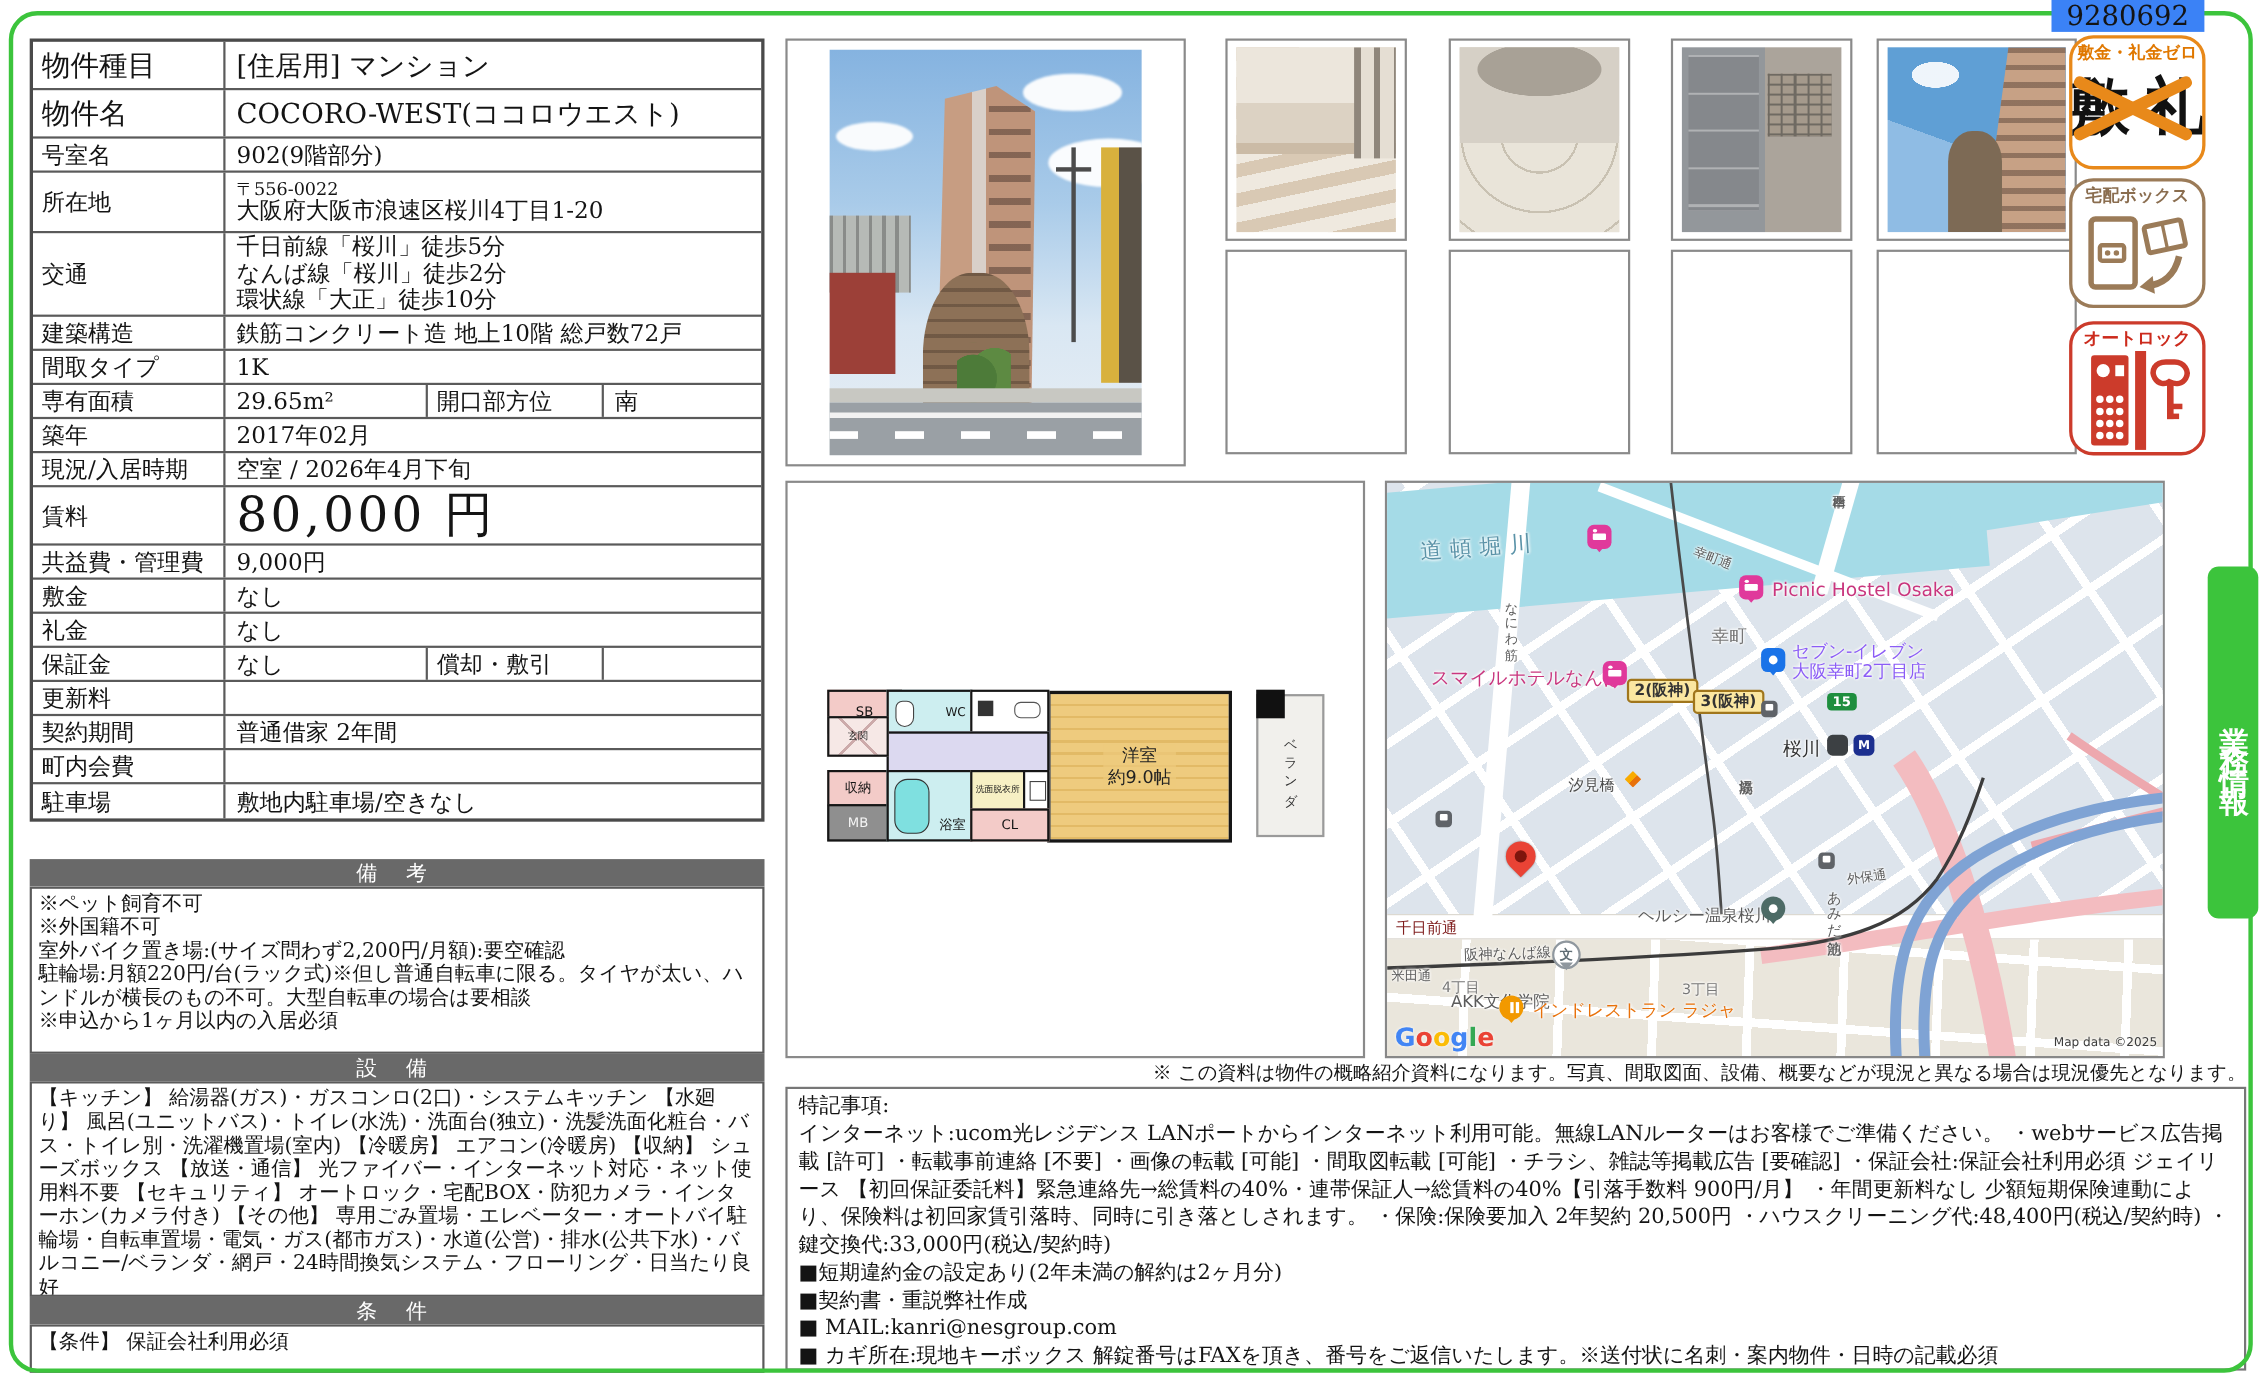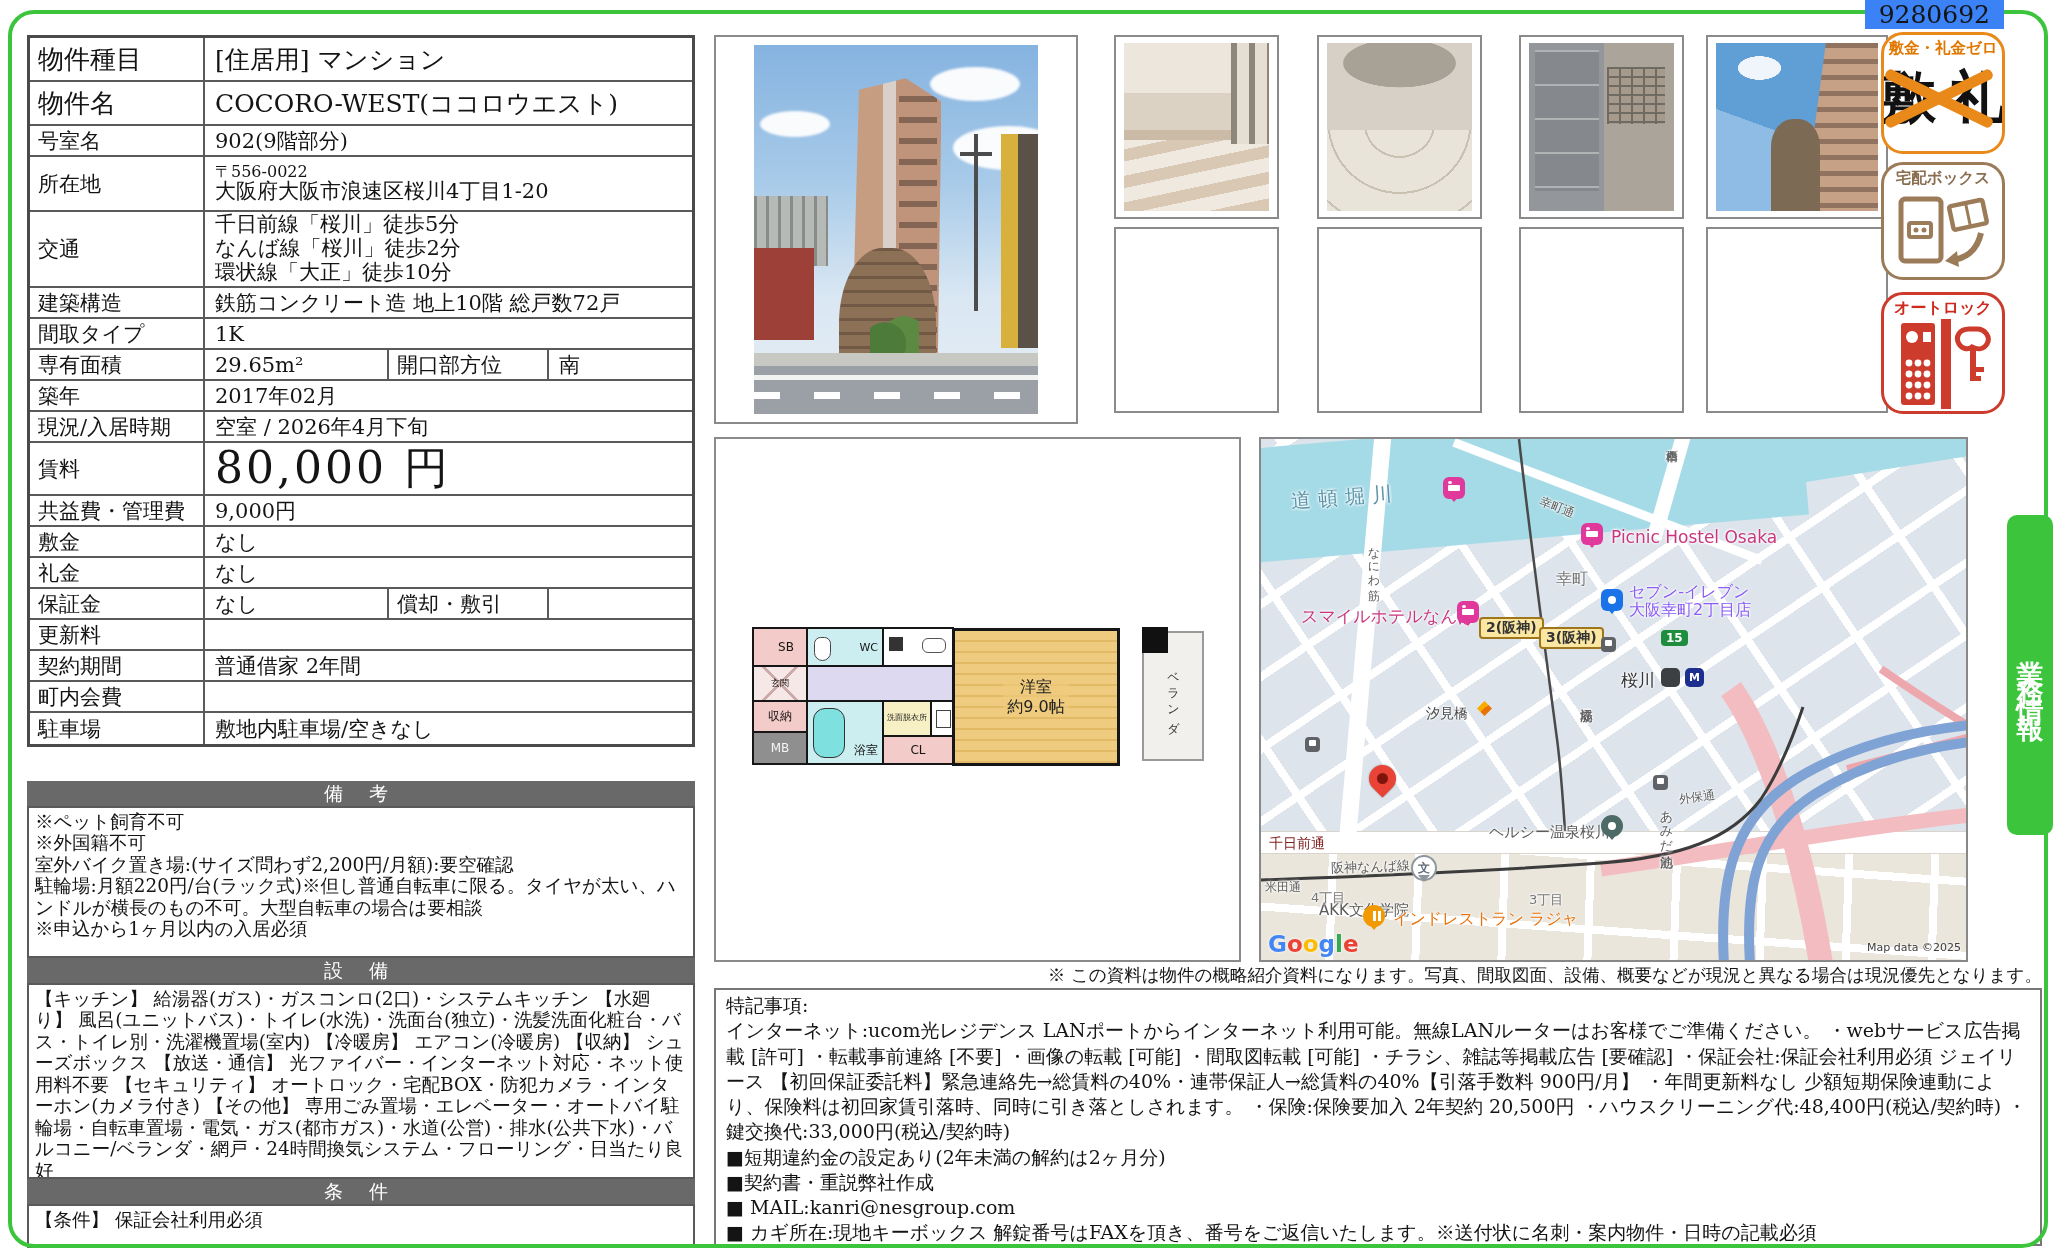--- a/index.html
+++ b/index.html
@@ -126,21 +126,21 @@
   .r-ver span{writing-mode:vertical-rl;font-size:12px;letter-spacing:3px;color:#333;}
   .blk{position:absolute;left:390px;top:0;width:26px;height:26px;background:#111;z-index:2;}
   .r-sb{left:0;top:0;width:68px;height:40px;background:#f3cbc8;font-size:12px;}
   .r-wc{left:54px;top:0;width:78px;height:40px;background:#cdeef0;font-size:11px;justify-content:flex-end;padding-right:4px;}
   .toilet{position:absolute;left:6px;top:8px;width:15px;height:22px;background:#fff;border:1px solid #444;
     border-radius:7px 7px 9px 9px;}
   .r-kit{left:130px;top:0;width:72px;height:40px;background:#fff;font-size:9px;}
   .stove{position:absolute;left:5px;top:8px;width:14px;height:14px;background:#333;}
   .sink{position:absolute;right:6px;top:9px;width:22px;height:13px;background:#fff;border:1.5px solid #555;border-radius:6px;}
   .r-hall{left:54px;top:38px;width:148px;height:37px;background:#dcd9f0;}
-  .r-gen{left:0;top:38px;width:56px;height:37px;background:#f6e8e6;font-size:9px;
+  .r-gen{left:0;top:24px;width:56px;height:37px;background:#f6e8e6;font-size:9px;
     background-image:linear-gradient(45deg,transparent 48%,#caa 48% 52%,transparent 52%),
                      linear-gradient(-45deg,transparent 48%,#caa 48% 52%,transparent 52%);}
   .r-clo{left:0;top:73px;width:56px;height:33px;background:#f3cbc8;font-size:12px;}
   .r-mb{left:0;top:104px;width:56px;height:34px;background:#8f8f8f;color:#f5f5f5;font-size:12px;}
   .r-bath{left:54px;top:73px;width:78px;height:65px;background:#cdeef0;font-size:12px;
     align-items:flex-end;justify-content:flex-end;padding:0 4px 4px 0;}
   .tub{position:absolute;left:5px;top:6px;width:30px;height:48px;background:#7fe0e0;border:1.5px solid #333;border-radius:12px;}
   .r-wash{left:130px;top:73px;width:50px;height:37px;background:#f7f0c4;font-size:8px;line-height:1.1;}
   .r-wm{left:178px;top:73px;width:24px;height:37px;background:#fff;}
   .r-wm::before{content:"";position:absolute;left:4px;top:8px;width:13px;height:16px;border:1.5px solid #444;background:#fff;}

